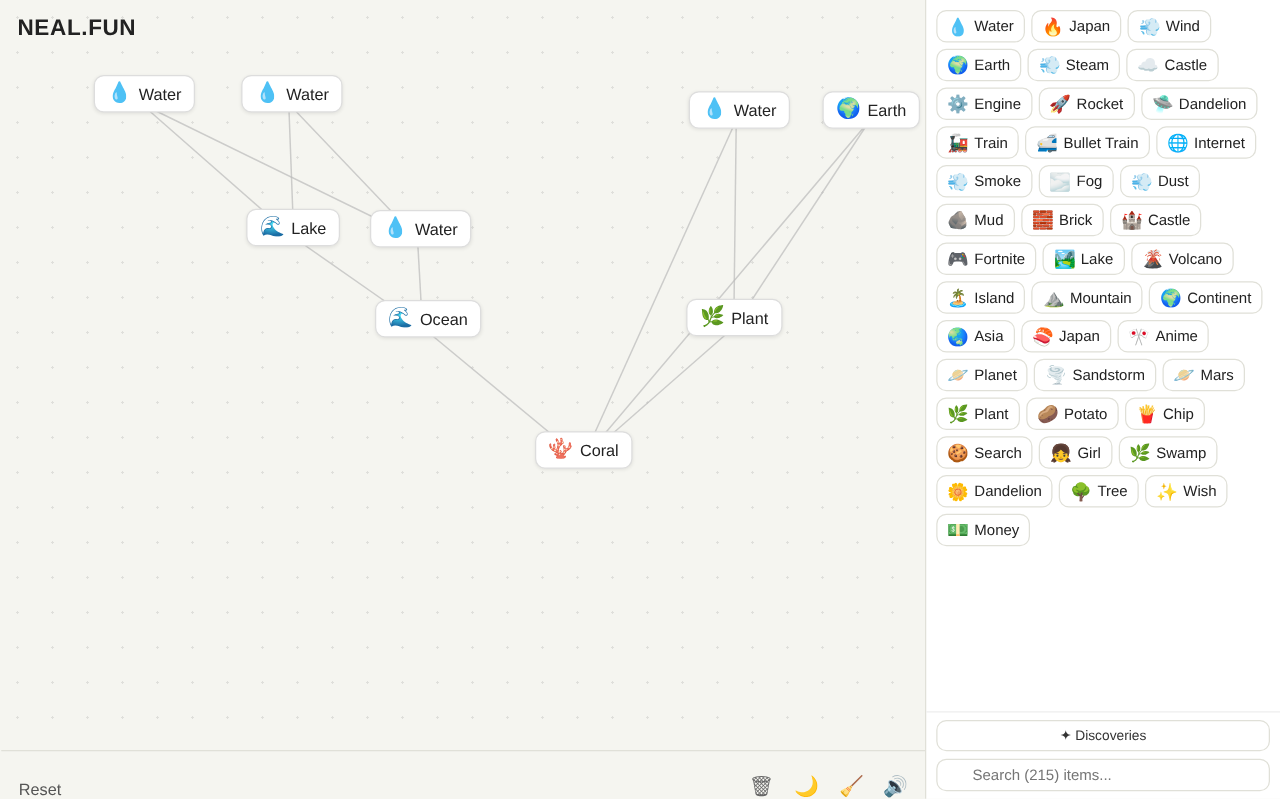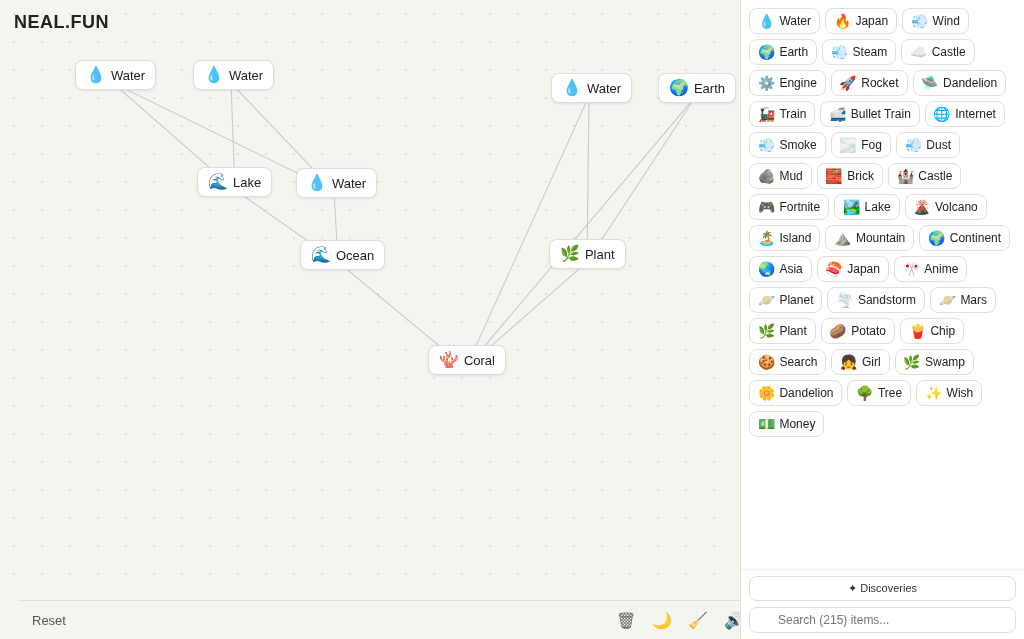--- a/index.html
+++ b/index.html
@@ -74,27 +74,27 @@
     }
     .elem-card .emoji {
       font-size: 16px;
       line-height: 1;
     }
 
     
     #bottom-bar {
       position: absolute;
       bottom: 0;
-      left: 18px;
+      left: 1px;
       width: 740px;
       height: 39px;
       background: #f5f5f0;
       border-top: 1px solid #e0e0d8;
       display: flex;
-      align-items: center;
+      align-items: flex-end;
       padding: 0 14px;
       gap: 32px;
     }
     #reset-btn {
       font-size: 13px;
       color: #555;
       cursor: pointer;
       background: none;
       border: none;
       padding: 0;

